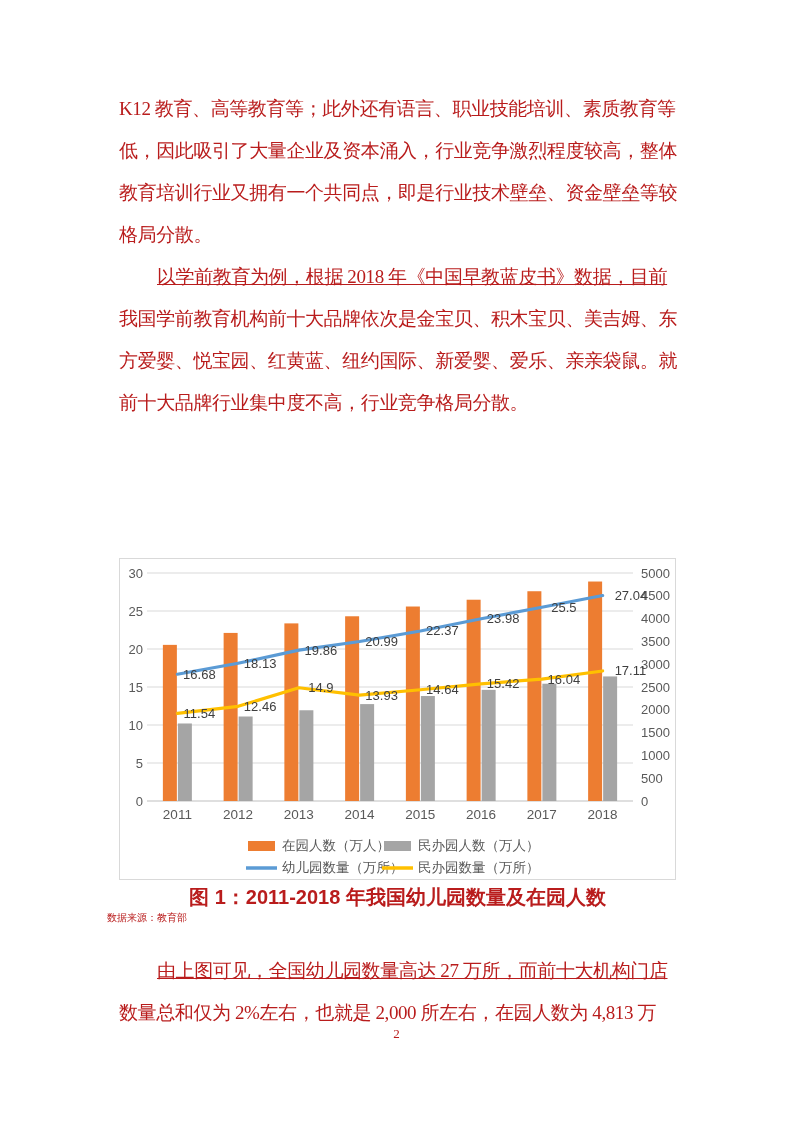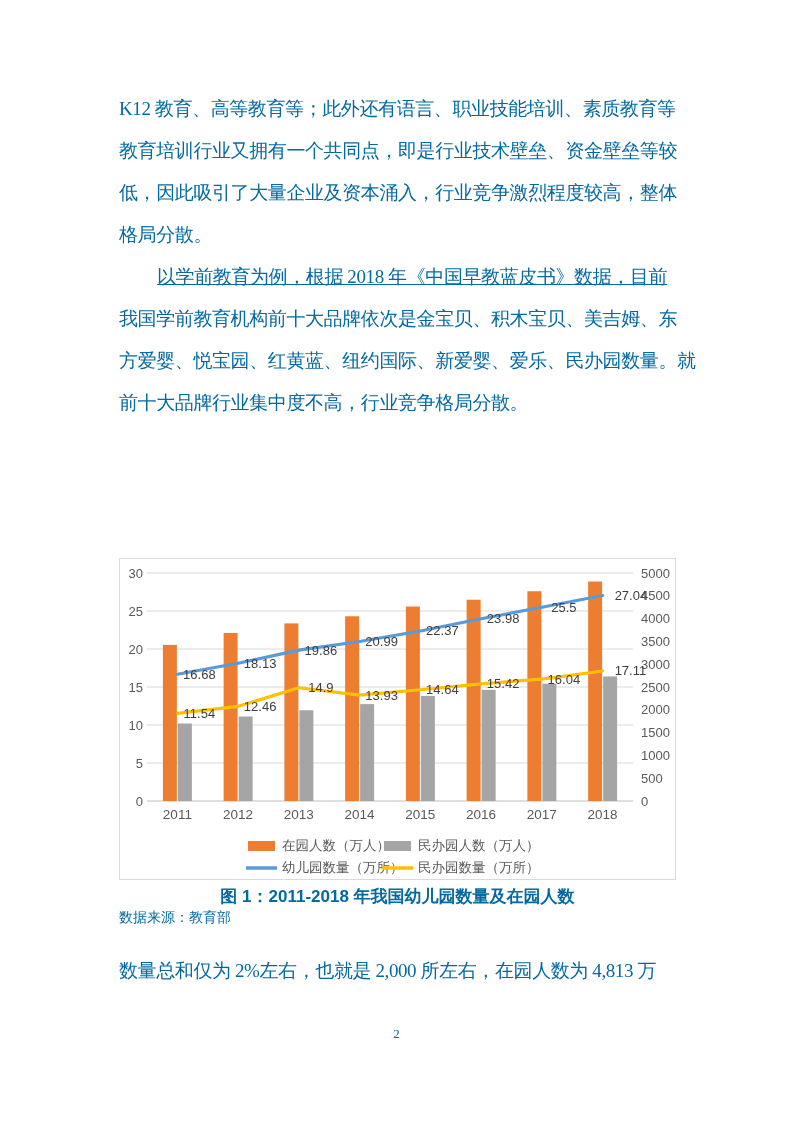--- a/index.html
+++ b/index.html
@@ -1,58 +1,58 @@
 <!DOCTYPE html>
 <html><head>
 <meta charset="utf-8">
 <style>
   html,body { margin:0; padding:0; background:#888; }
   .page {
     position:relative; width:793px; height:1122px; margin:0 auto;
     background:#ffffff; overflow:hidden;
-    font-family:"Liberation Serif", serif; color:#0369a1;
+    font-family:"Liberation Serif", serif; color:#b91c1c;
   }
   .content { position:absolute; left:119px; width:560px; }
   .content.top { top:88px; }
   .content.bottom { top:950px; }
   .text-line {
     font-size:19px; line-height:42px; height:42px;
     white-space:nowrap; letter-spacing:-0.4px;
   }
   .text-line.indent { padding-left:38px;text-decoration:underline; }
   .chart-frame {
     position:absolute; left:119px; top:558px; width:557px; height:322px;
     margin:0; box-sizing:border-box; border:1px solid #d9d9d9; background:#fff;
   }
   .chart-frame svg { display:block; width:555px; height:320px; }
   .chart-frame text { font-family:"Liberation Sans", sans-serif; }
   .figure-caption {
     position:absolute; left:119px; top:884px; width:557px; text-align:center;
-    font-family:"Liberation Sans", sans-serif; font-weight:700; font-size:17px; line-height:26px;
+    font-family:"Liberation Sans", sans-serif; font-weight:700; font-size:20px; line-height:26px;
   }
   .figure-source {
-    position:absolute; left:119px; top:906px; font-size:14px; line-height:24px;
+    position:absolute; left:107px; top:906px; font-size:10px; line-height:24px;
   }
   .page-number {
     position:absolute; left:0; right:0; top:1026px; text-align:center;
     font-size:13px;
   }
 </style>
 </head>
 <body>
 
 <div class="page">
   <div class="content top">
       <div class="text-line">K12 教育、高等教育等；此外还有语言、职业技能培训、素质教育等</div>
+      <div class="text-line">低，因此吸引了大量企业及资本涌入，行业竞争激烈程度较高，整体</div>
       <div class="text-line">教育培训行业又拥有一个共同点，即是行业技术壁垒、资金壁垒等较</div>
-      <div class="text-line">低，因此吸引了大量企业及资本涌入，行业竞争激烈程度较高，整体</div>
       <div class="text-line">格局分散。</div>
       <div class="text-line indent">以学前教育为例，根据 2018 年《中国早教蓝皮书》数据，目前</div>
       <div class="text-line">我国学前教育机构前十大品牌依次是金宝贝、积木宝贝、美吉姆、东</div>
-      <div class="text-line">方爱婴、悦宝园、红黄蓝、纽约国际、新爱婴、爱乐、民办园数量。就</div>
+      <div class="text-line">方爱婴、悦宝园、红黄蓝、纽约国际、新爱婴、爱乐、亲亲袋鼠。就</div>
       <div class="text-line">前十大品牌行业集中度不高，行业竞争格局分散。</div>
     </div>
 
   <figure class="chart-frame">
     <svg id="chart" viewBox="0 0 555 320">
         <g>
           <line x1="27" x2="513" y1="242" y2="242" stroke="#bfbfbf" stroke-width="1"></line>
           <line x1="27" x2="513" y1="204" y2="204" stroke="#d9d9d9" stroke-width="1"></line>
           <line x1="27" x2="513" y1="166" y2="166" stroke="#d9d9d9" stroke-width="1"></line>
           <line x1="27" x2="513" y1="128" y2="128" stroke="#d9d9d9" stroke-width="1"></line>
@@ -144,17 +144,18 @@
           <line x1="262" x2="293" y1="309" y2="309" stroke="#FFC000" stroke-width="3.5"></line>
           <text x="298" y="313" font-size="13.5" fill="#595959">民办园数量（万所）</text>
         </g>
       </svg>
   </figure>
 
   <div class="figure-caption">图 1：2011-2018 年我国幼儿园数量及在园人数</div>
   <div class="figure-source">数据来源：教育部</div>
 
   <div class="content bottom">
+      <div class="text-line indent">由上图可见，全国幼儿园数量高达 27 万所，而前十大机构门店</div>
       <div class="text-line">数量总和仅为 2%左右，也就是 2,000 所左右，在园人数为 4,813 万</div>
     </div>
 
   <div class="page-number">2</div>
 </div>
 
 </body></html>

